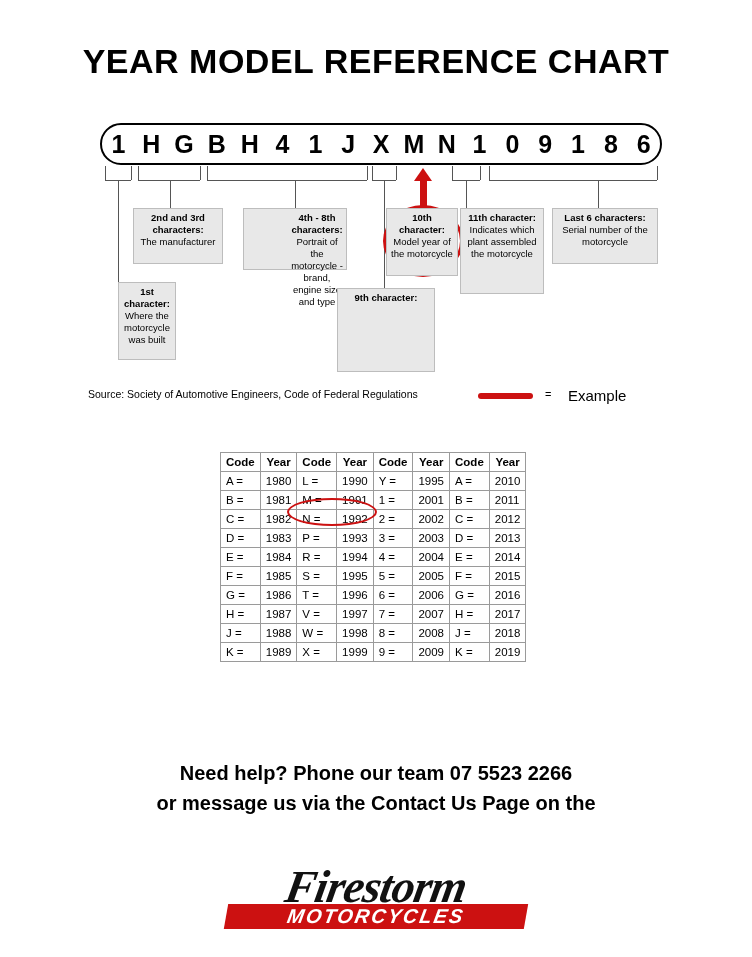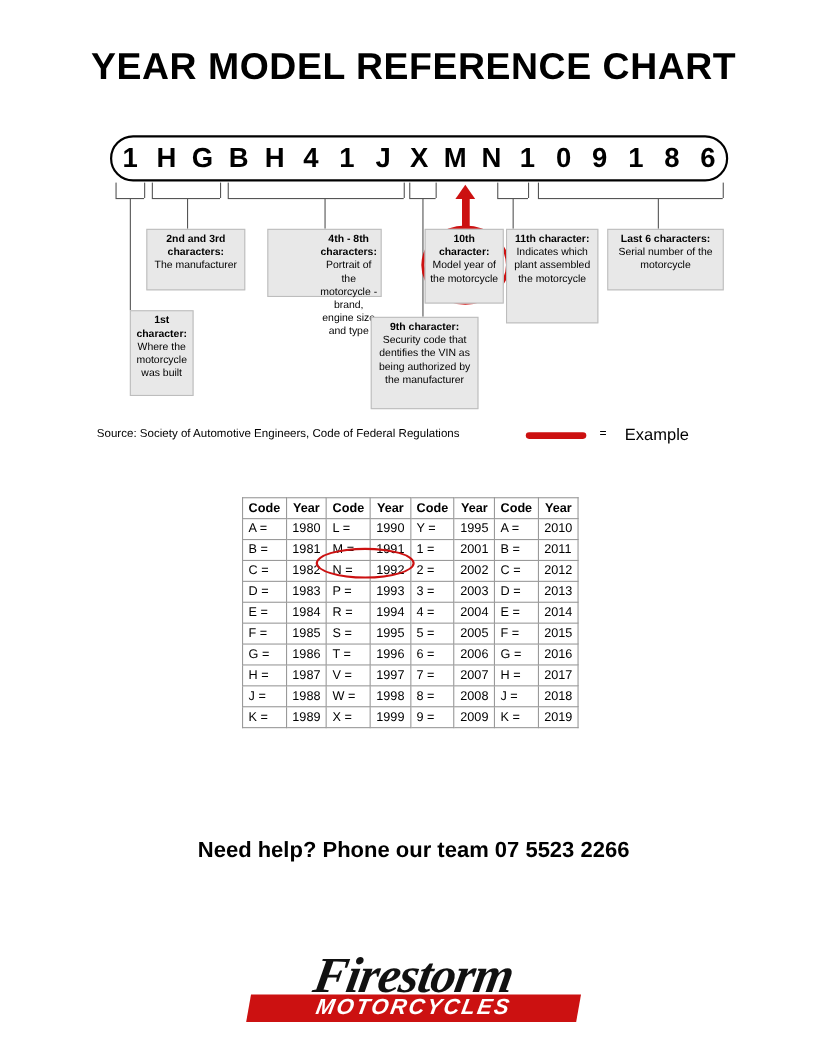--- a/index.html
+++ b/index.html
@@ -300,21 +300,20 @@
   <span>The manufacturer</span>
 </div>
 
 <div class="callout" style="left:243px; top:208px; width:104px; height:62px;padding-left:46px;">
   <b>4th - 8th characters:</b><br>
   <span>Portrait of the motorcycle - brand, engine size and type</span>
 </div>
 
 <div class="callout" style="left:337px; top:288px; width:98px; height:84px;text-align:center;">
   <b>9th character:</b><br>
-  <span>Security code that dentifies the VIN as being authorized by the manufacturer</span>
 </div>
 
 <div class="callout" style="left:386px; top:208px; width:72px; height:68px;">
   <b>10th character:</b><br>
   <span>Model year of the motorcycle</span>
 </div>
 
 <div class="callout" style="left:460px; top:208px; width:84px; height:86px;">
   <b>11th character:</b><br>
   <span>Indicates which plant assembled the motorcycle</span>
@@ -445,18 +444,19 @@
         <td>K =</td>
         <td class="year">2019</td>
       </tr>
     </tbody>
   </table>
 </div>
 <div id="table-circle"></div>
 
 <div id="help-text">
   <div>Need help?  Phone our team 07 5523 2266</div>
+  <div>or message us via the Contact Us Page on the</div>
 </div>
 
 <div id="logo">
   <div id="logo-word">Firestorm</div>
   <div id="logo-sub">MOTORCYCLES</div>
 </div>
 
 </body></html>

